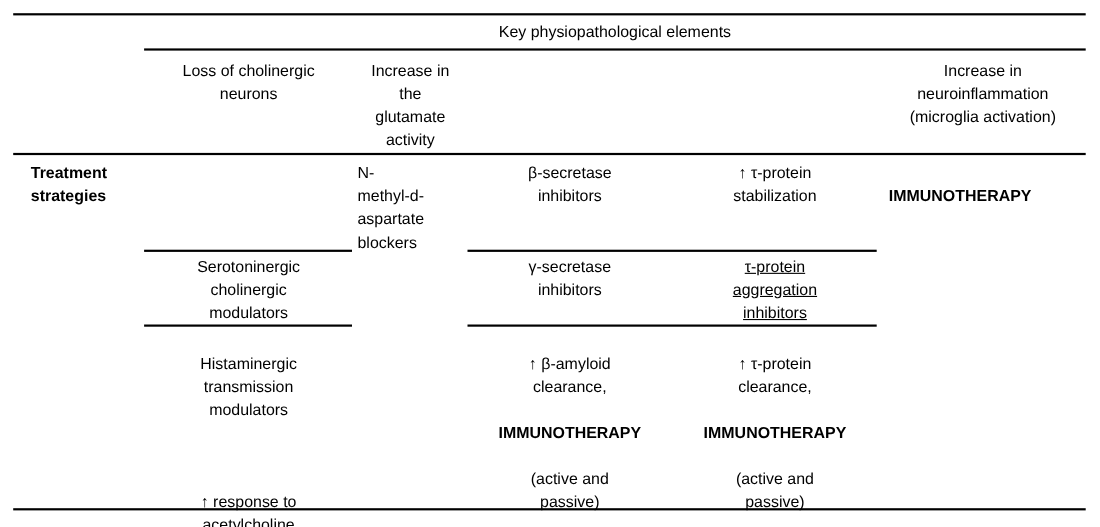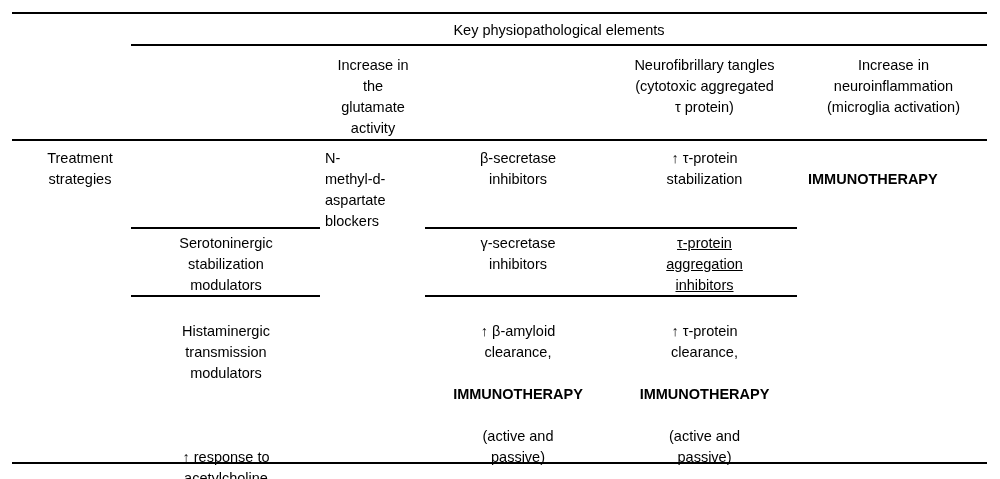--- a/index.html
+++ b/index.html
@@ -45,21 +45,21 @@
 
   
   .tx {
     position: absolute;
     font-size: 14.5px;
     line-height: 21px;
     white-space: pre-line;
   }
   .center { text-align: center; }
   .left   { text-align: left; }
-  .bold   { font-weight: normal; text-align: center; }
+  .bold   { font-weight: bold; }
 
   
   .grp-title {
     left: 131px;
     width: 856px;
     top: 20px;
   }
 
   
   .ch1 { left: 131px; width: 190px; top: 55px; }
@@ -105,36 +105,35 @@
   <div class="rule rule-headbody"></div>
   <div class="rule rule-bottom"></div>
 
   <div class="rule-cell r-c1-a"></div>
   <div class="rule-cell r-c1-b"></div>
   <div class="rule-cell r-c34-a"></div>
   <div class="rule-cell r-c34-b"></div>
 
   <div class="tx center grp-title">Key physiopathological elements</div>
 
+  <div class="tx center ch1">Loss of cholinergic
+neurons</div>
   <div class="tx center ch2">Increase in
 the
 glutamate
 activity</div>
-  <div class="tx center ch4">Neurofibrillary tangles
-(cytotoxic aggregated
-τ protein)</div>
   <div class="tx center ch5">Increase in
 neuroinflammation
 (microglia activation)</div>
 
   <div class="tx left bold rowlabel">Treatment
 strategies</div>
 
   <div class="tx center c1r2">Serotoninergic
-stabilization
+cholinergic
 modulators</div>
   <div class="tx center c1r3">
     <span class="sub-norm">Histaminergic
 transmission
 modulators</span>
     <span class="sub-norm">&nbsp;</span>
     <span class="sub-norm">↑ response to
 acetylcholine</span>
   </div>
 

